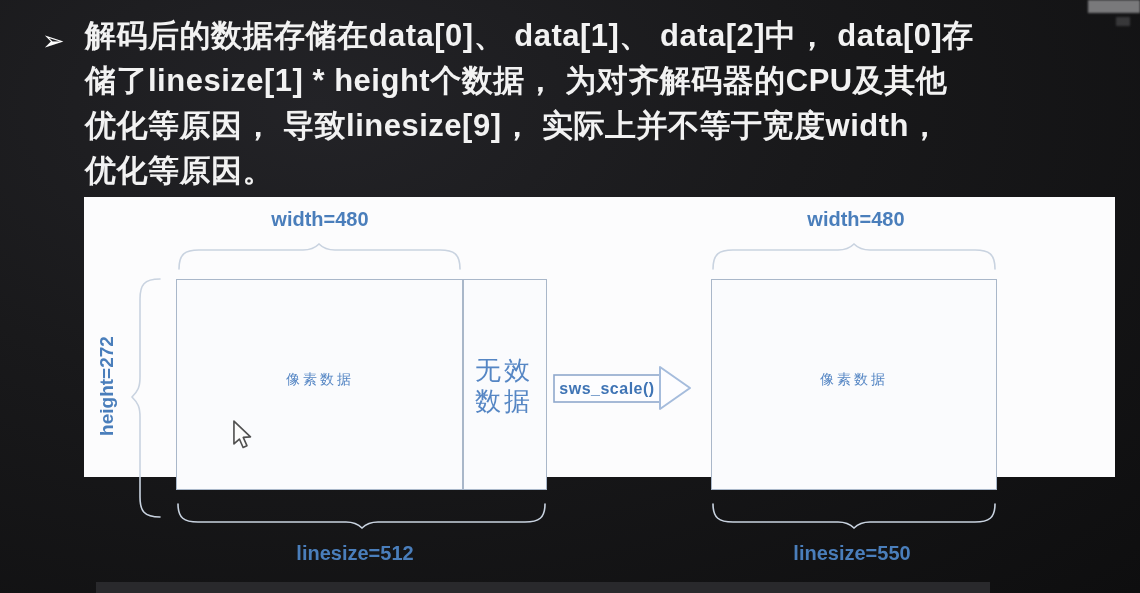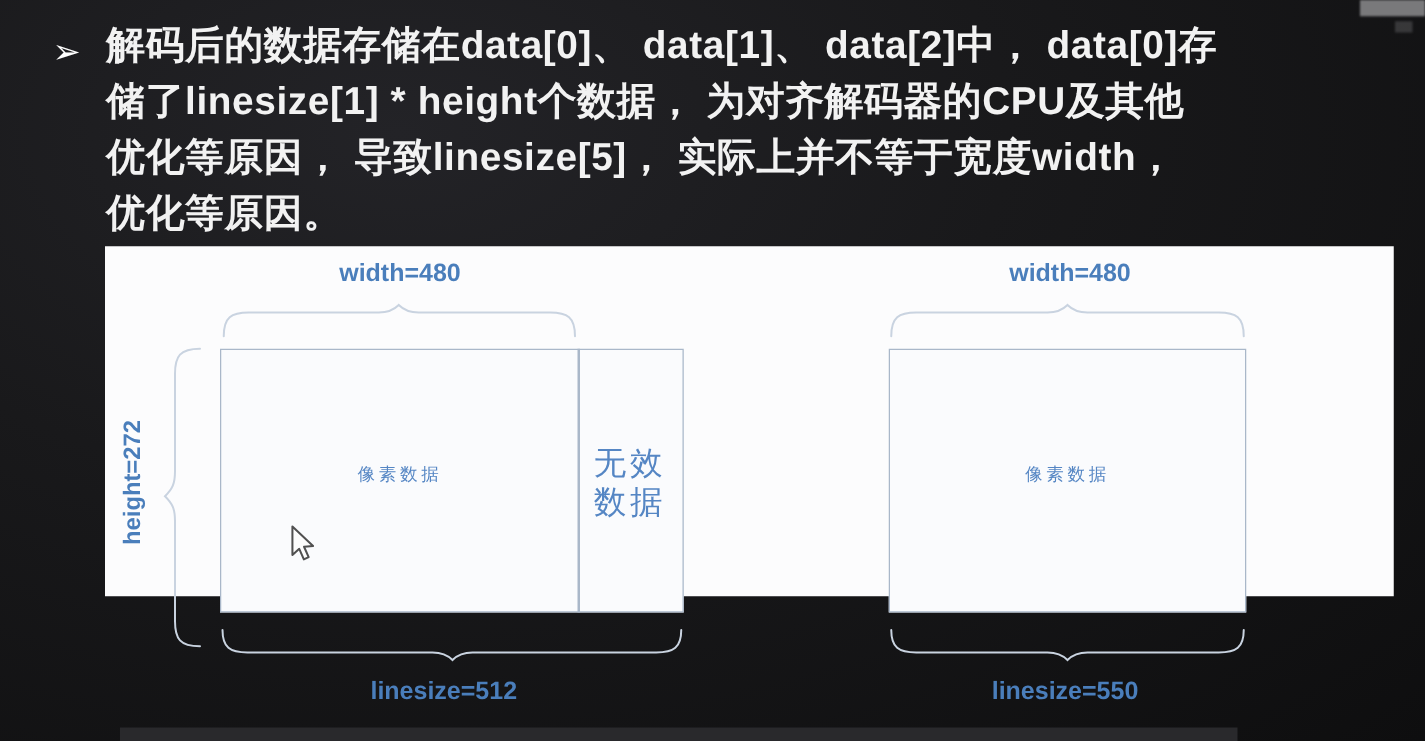--- a/index.html
+++ b/index.html
@@ -74,21 +74,21 @@
 <div class="stage">
 
   <div class="artifact-tr"></div>
   <div class="artifact-tr2"></div>
 
   <div class="bullet">➢</div>
 
   <div class="title">
     <div>解码后的数据存储在data[0]、 data[1]、 data[2]中， data[0]存</div>
     <div>储了linesize[1] * height个数据， 为对齐解码器的CPU及其他</div>
-    <div>优化等原因， 导致linesize[5]， 实际上并不等于宽度width，</div>
+    <div>优化等原因， 导致linesize[9]， 实际上并不等于宽度width，</div>
     <div>优化等原因。</div>
   </div>
 
   <div class="panel">
 
     <div class="dlabel" style="left:166px;top:11px;width:140px;">width=480</div>
 
     <svg class="brace" style="left:93px;top:44px;" width="285" height="30" viewBox="0 0 285 30">
       <path d="M2,28 C2,13 8,9 22,9 L126,9 C134,9 138,7 142,3 C146,7 150,9 158,9 L263,9 C277,9 283,13 283,28"></path>
     </svg>
@@ -112,20 +112,27 @@
     <svg class="brace" style="left:92px;top:305px;" width="371" height="28" viewBox="0 0 371 28">
       <path d="M2,2 C2,16 8,20 22,20 L170,20 C178,20 182,22 186,26 C190,22 194,20 202,20 L349,20 C363,20 369,16 369,2"></path>
     </svg>
 
     <div class="dlabel" style="left:191px;top:345px;width:160px;">linesize=512</div>
 
     <svg class="cursor" viewBox="0 0 14 21">
       <path d="M1.2,0.8 L1.2,16.2 L4.9,12.9 L7.4,18.6 L10,17.4 L7.5,11.8 L12.4,11.4 Z" fill="#fcfcfc" stroke="#505050" stroke-width="1.1" stroke-linejoin="round"></path>
     </svg>
 
+    <div class="arrow-wrap">
+      <svg width="142" height="52" viewBox="0 0 142 52">
+        <rect x="2" y="13" width="106" height="27" fill="#fdfdff" stroke="#8fa8cc" stroke-width="1.6"></rect>
+        <polygon points="108,5 138,26 108,47" fill="#fdfdff" stroke="#a5bcdc" stroke-width="2" stroke-linejoin="round"></polygon>
+      </svg>
+      <div class="arrow-label">sws_scale()</div>
+    </div>
 
     <div class="dlabel" style="left:702px;top:11px;width:140px;">width=480</div>
 
     <svg class="brace" style="left:627px;top:44px;" width="286" height="30" viewBox="0 0 286 30">
       <path d="M2,28 C2,13 8,9 22,9 L127,9 C135,9 139,7 143,3 C147,7 151,9 159,9 L264,9 C278,9 284,13 284,28"></path>
     </svg>
 
     <div class="frame-box" style="left:627px;top:82px;width:286px;height:211px;"></div>
 
     <div class="cjk-label" style="left:689px;top:174px;width:162px;">像素数据</div>

